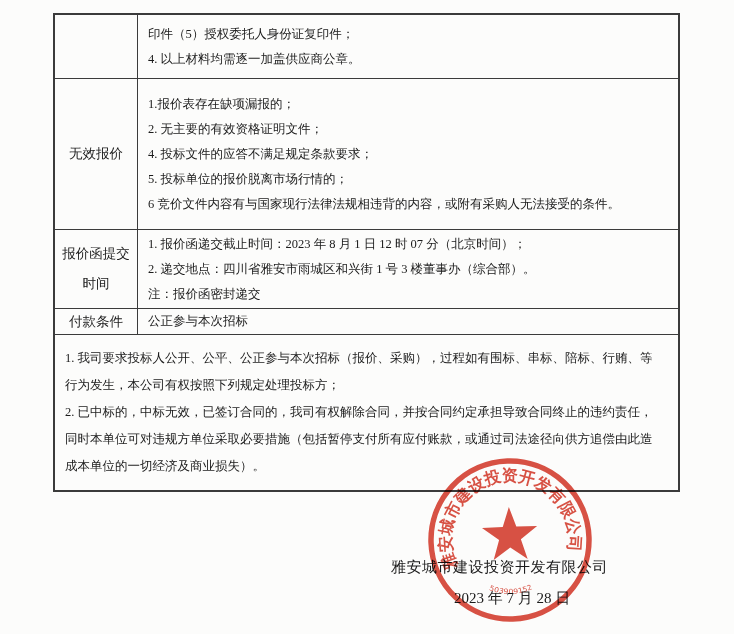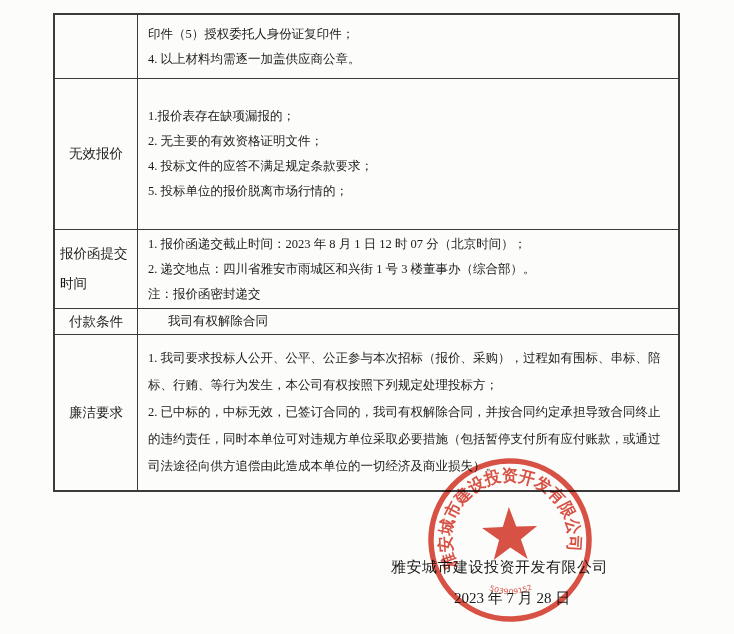--- a/index.html
+++ b/index.html
@@ -16,28 +16,28 @@
     left: 53px; top: 13px;
     width: 627px; height: 479px;
     border: 2px solid #3b3b3b;
     background: transparent;
   }
   .t-row { display: flex; border-bottom: 1px solid #3b3b3b; }
   .t-row:last-child { border-bottom: none; }
   .row-1 { height: 64px; }
   .row-2 { height: 151px; }
   .row-3 { height: 79px; }
-  .row-4 { height: 26px; gap: 20px; }
+  .row-4 { height: 26px; }
   .row-5 { height: 155px; }
   .label-cell {
     width: 83px;
     flex: 0 0 83px;
     border-right: 1px solid #3b3b3b;
     display: flex; align-items: center; justify-content: center;
-    text-align: left;
+    text-align: center;
     font-size: 13.5px;
     line-height: 30px;
     padding: 0 5px;
   }
   .content-cell {
     flex: 1;
     padding: 2px 14px 2px 10px;
     display: flex; flex-direction: column; justify-content: center;
     font-size: 12.5px;
   }
@@ -79,41 +79,41 @@
       </div>
   </div>
 
   <div class="t-row row-2">
     <div class="label-cell">无效报价</div>
     <div class="content-cell">
         <p>1.报价表存在缺项漏报的；</p>
         <p>2. 无主要的有效资格证明文件；</p>
         <p>4. 投标文件的应答不满足规定条款要求；</p>
         <p>5. 投标单位的报价脱离市场行情的；</p>
+        <p>6 竞价文件内容有与国家现行法律法规相违背的内容，或附有采购人无法接受的条件。</p>
       </div>
   </div>
 
   <div class="t-row row-3">
     <div class="label-cell">报价函提交时间</div>
     <div class="content-cell">
         <p>1. 报价函递交截止时间：2023 年 8 月 1 日 12 时 07 分（北京时间）；</p>
         <p>2. 递交地点：四川省雅安市雨城区和兴街 1 号 3 楼董事办（综合部）。</p>
         <p>注：报价函密封递交</p>
       </div>
   </div>
 
   <div class="t-row row-4">
     <div class="label-cell">付款条件</div>
     <div class="content-cell">
-        <p>我司有权解除合同</p>
+        <p>公正参与本次招标</p>
       </div>
   </div>
 
   <div class="t-row row-5">
-    <div class="label-cell">廉洁要求</div>
     <div class="content-cell">
         <p>1. 我司要求投标人公开、公平、公正参与本次招标（报价、采购），过程如有围标、串标、陪标、行贿、等行为发生，本公司有权按照下列规定处理投标方；</p>
         <p>2. 已中标的，中标无效，已签订合同的，我司有权解除合同，并按合同约定承担导致合同终止的违约责任，同时本单位可对违规方单位采取必要措施（包括暂停支付所有应付账款，或通过司法途径向供方追偿由此造成本单位的一切经济及商业损失）。</p>
       </div>
   </div>
 
 </div>
 
 <div class="footer-company">雅安城市建设投资开发有限公司</div>
 <div class="footer-date">2023 年 7 月 28 日</div>

